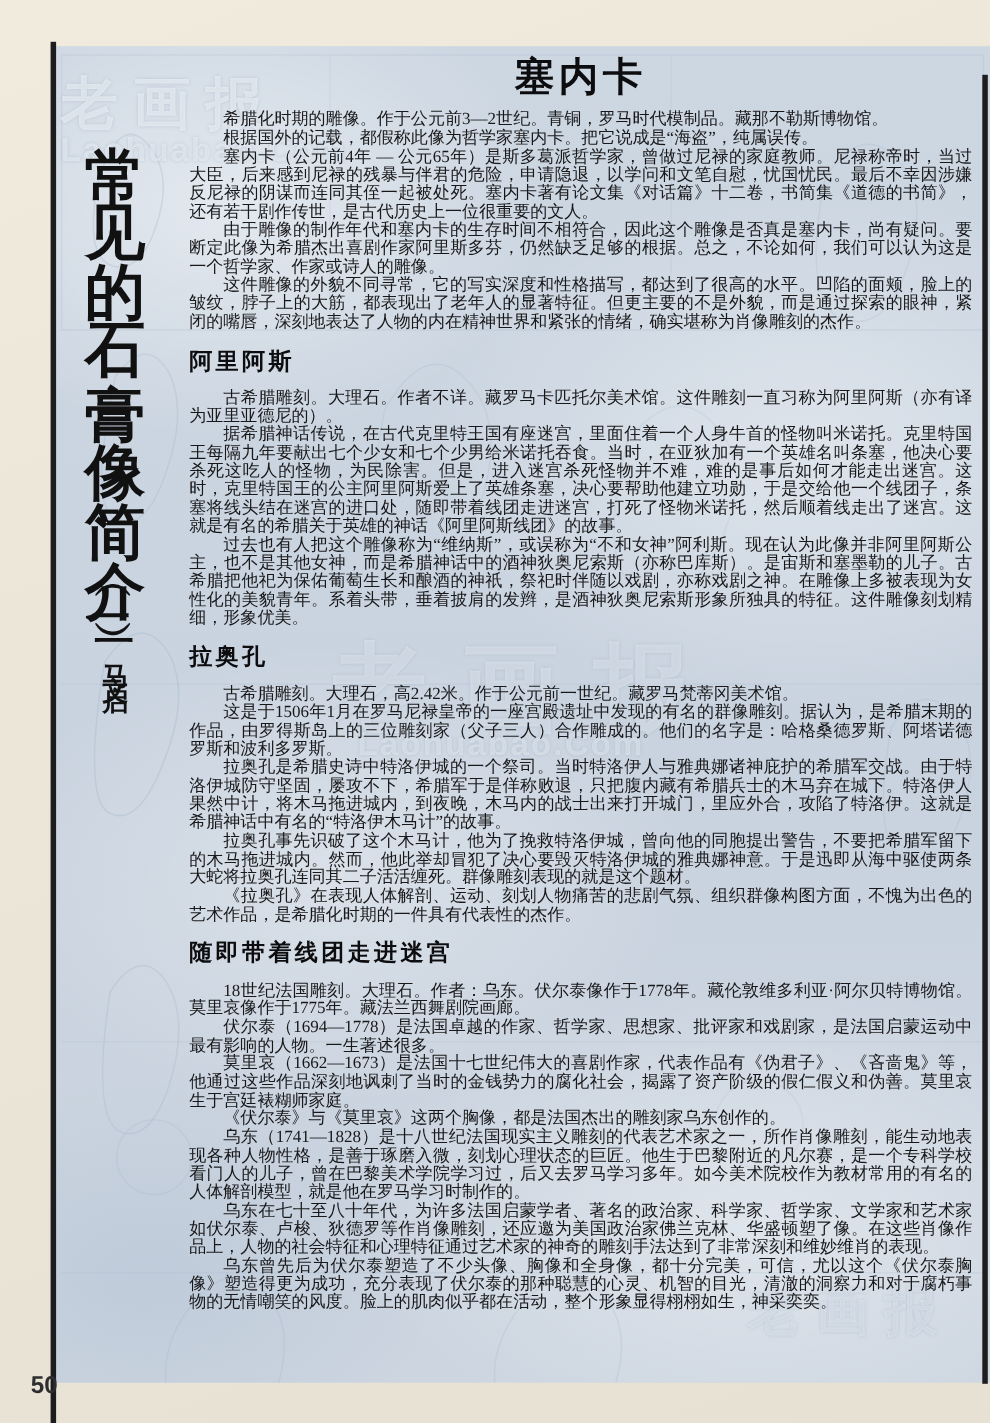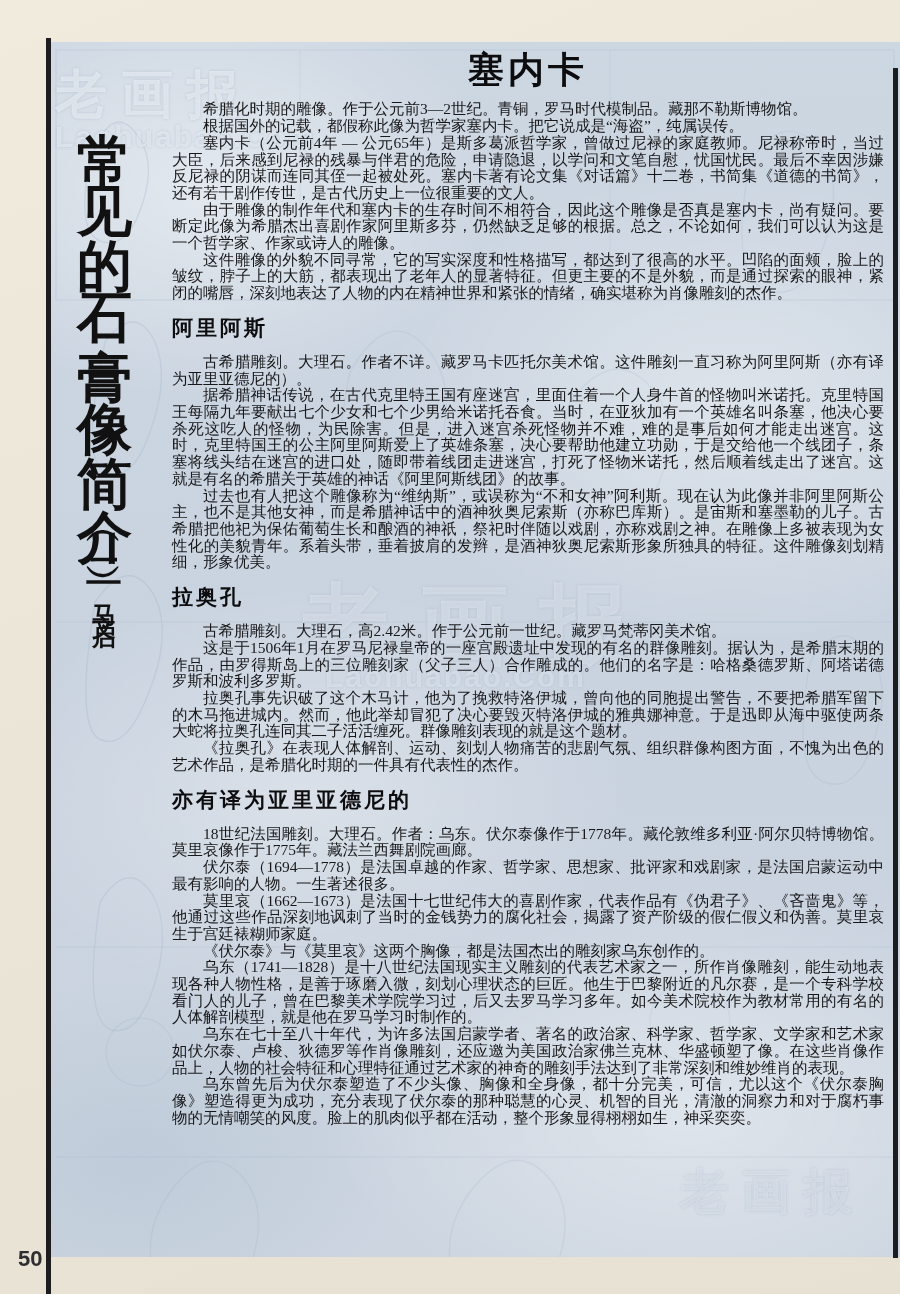--- a/index.html
+++ b/index.html
@@ -37,21 +37,21 @@
 
   
   .wm{position:absolute;font-family:"Liberation Sans",sans-serif;font-weight:bold;
       color:rgba(246,249,252,.55);text-shadow:0 0 3px rgba(150,168,190,.45);white-space:nowrap;pointer-events:none;}
   .wm-brand-top{left:55px;top:60px;font-size:52px;letter-spacing:14px;}
   .wm-domain-top{left:55px;top:120px;font-size:30px;letter-spacing:2px;color:rgba(244,247,250,.5);}
   .wm-brand-mid{left:300px;top:566px;font-size:88px;letter-spacing:32px;color:rgba(246,249,252,.38);}
   .wm-domain-mid{left:325px;top:660px;font-size:30px;letter-spacing:2px;color:rgba(244,247,250,.42);}
   .wm-brand-bot{left:680px;top:1160px;font-size:48px;letter-spacing:14px;color:rgba(246,249,252,.35);}
 
-  .page-number{position:absolute;left:18px;top:1246px;font-size:22px;font-weight:bold;color:#2e2e30;
+  .page-number{position:absolute;left:28px;top:1246px;font-size:22px;font-weight:bold;color:#2e2e30;
                font-family:"Liberation Sans",sans-serif;}
 </style>
 </head>
 <body>
 
 <div class="page">
 
   <div class="content-area">
     <svg width="852" height="1215" viewBox="0 0 852 1215">
       <g stroke="#93a9c4" fill="none" stroke-width="1.4">
@@ -105,26 +105,27 @@
       <h2>阿里阿斯</h2>
       <p>古希腊雕刻。大理石。作者不详。藏罗马卡匹托尔美术馆。这件雕刻一直习称为阿里阿斯（亦有译为亚里亚德尼的）。</p>
       <p>据希腊神话传说，在古代克里特王国有座迷宫，里面住着一个人身牛首的怪物叫米诺托。克里特国王每隔九年要献出七个少女和七个少男给米诺托吞食。当时，在亚狄加有一个英雄名叫条塞，他决心要杀死这吃人的怪物，为民除害。但是，进入迷宫杀死怪物并不难，难的是事后如何才能走出迷宫。这时，克里特国王的公主阿里阿斯爱上了英雄条塞，决心要帮助他建立功勋，于是交给他一个线团子，条塞将线头结在迷宫的进口处，随即带着线团走进迷宫，打死了怪物米诺托，然后顺着线走出了迷宫。这就是有名的希腊关于英雄的神话《阿里阿斯线团》的故事。</p>
       <p>过去也有人把这个雕像称为“维纳斯”，或误称为“不和女神”阿利斯。现在认为此像并非阿里阿斯公主，也不是其他女神，而是希腊神话中的酒神狄奥尼索斯（亦称巴库斯）。是宙斯和塞墨勒的儿子。古希腊把他祀为保佑葡萄生长和酿酒的神祇，祭祀时伴随以戏剧，亦称戏剧之神。在雕像上多被表现为女性化的美貌青年。系着头带，垂着披肩的发辫，是酒神狄奥尼索斯形象所独具的特征。这件雕像刻划精细，形象优美。</p>
     </section>
 
     <section>
       <h2>拉奥孔</h2>
       <p>古希腊雕刻。大理石，高2.42米。作于公元前一世纪。藏罗马梵蒂冈美术馆。</p>
       <p>这是于1506年1月在罗马尼禄皇帝的一座宫殿遗址中发现的有名的群像雕刻。据认为，是希腊末期的作品，由罗得斯岛上的三位雕刻家（父子三人）合作雕成的。他们的名字是：哈格桑德罗斯、阿塔诺德罗斯和波利多罗斯。</p>
+      <p>拉奥孔是希腊史诗中特洛伊城的一个祭司。当时特洛伊人与雅典娜诸神庇护的希腊军交战。由于特洛伊城防守坚固，屡攻不下，希腊军于是佯称败退，只把腹内藏有希腊兵士的木马弃在城下。特洛伊人果然中计，将木马拖进城内，到夜晚，木马内的战士出来打开城门，里应外合，攻陷了特洛伊。这就是希腊神话中有名的“特洛伊木马计”的故事。</p>
       <p>拉奥孔事先识破了这个木马计，他为了挽救特洛伊城，曾向他的同胞提出警告，不要把希腊军留下的木马拖进城内。然而，他此举却冒犯了决心要毁灭特洛伊城的雅典娜神意。于是迅即从海中驱使两条大蛇将拉奥孔连同其二子活活缠死。群像雕刻表现的就是这个题材。</p>
       <p>《拉奥孔》在表现人体解剖、运动、刻划人物痛苦的悲剧气氛、组织群像构图方面，不愧为出色的艺术作品，是希腊化时期的一件具有代表性的杰作。</p>
     </section>
 
     <section>
-      <h2>亦有译为亚里亚德尼的</h2>
+      <h2>随即带着线团走进迷宫</h2>
       <p>18世纪法国雕刻。大理石。作者：乌东。伏尔泰像作于1778年。藏伦敦维多利亚·阿尔贝特博物馆。莫里哀像作于1775年。藏法兰西舞剧院画廊。</p>
       <p>伏尔泰（1694—1778）是法国卓越的作家、哲学家、思想家、批评家和戏剧家，是法国启蒙运动中最有影响的人物。一生著述很多。</p>
       <p>莫里哀（1662—1673）是法国十七世纪伟大的喜剧作家，代表作品有《伪君子》、《吝啬鬼》等，他通过这些作品深刻地讽刺了当时的金钱势力的腐化社会，揭露了资产阶级的假仁假义和伪善。莫里哀生于宫廷裱糊师家庭。</p>
       <p>《伏尔泰》与《莫里哀》这两个胸像，都是法国杰出的雕刻家乌东创作的。</p>
       <p>乌东（1741—1828）是十八世纪法国现实主义雕刻的代表艺术家之一，所作肖像雕刻，能生动地表现各种人物性格，是善于琢磨入微，刻划心理状态的巨匠。他生于巴黎附近的凡尔赛，是一个专科学校看门人的儿子，曾在巴黎美术学院学习过，后又去罗马学习多年。如今美术院校作为教材常用的有名的人体解剖模型，就是他在罗马学习时制作的。</p>
       <p>乌东在七十至八十年代，为许多法国启蒙学者、著名的政治家、科学家、哲学家、文学家和艺术家如伏尔泰、卢梭、狄德罗等作肖像雕刻，还应邀为美国政治家佛兰克林、华盛顿塑了像。在这些肖像作品上，人物的社会特征和心理特征通过艺术家的神奇的雕刻手法达到了非常深刻和维妙维肖的表现。</p>
       <p>乌东曾先后为伏尔泰塑造了不少头像、胸像和全身像，都十分完美，可信，尤以这个《伏尔泰胸像》塑造得更为成功，充分表现了伏尔泰的那种聪慧的心灵、机智的目光，清澈的洞察力和对于腐朽事物的无情嘲笑的风度。脸上的肌肉似乎都在活动，整个形象显得栩栩如生，神采奕奕。</p>
     </section>
 
   </main>

